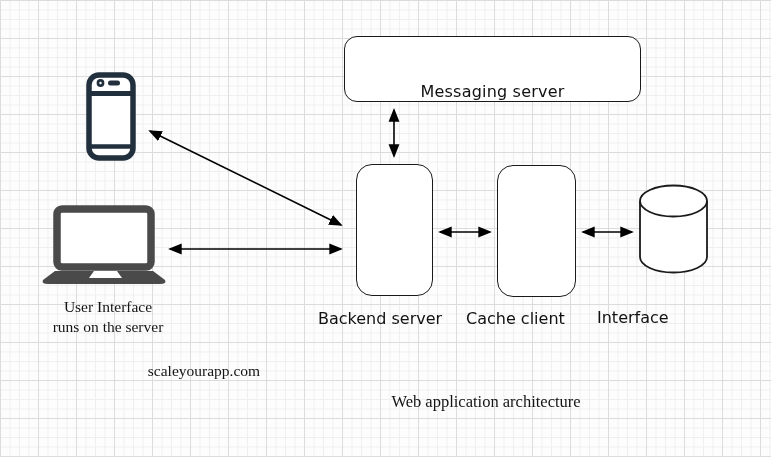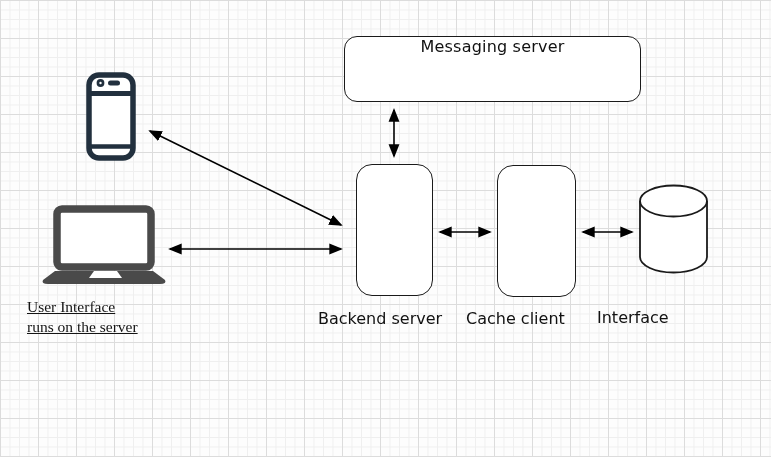--- a/index.html
+++ b/index.html
@@ -19,21 +19,21 @@
   }
   svg.layer{position:absolute;left:0;top:0;width:771px;height:457px;}
   .node{
     position:absolute;
     background:#fff;
     border:1.6px solid #1a1a1a;
     box-sizing:border-box;
   }
   .node.msg{
     left:344px;top:36px;width:297px;height:66px;border-radius:13px;
-    display:flex;align-items:flex-start;justify-content:center;
+    display:flex;align-items:flex-end;justify-content:center;
   }
   .node.backend{left:356px;top:164px;width:77px;height:132px;border-radius:16px;}
   .node.cache{left:497px;top:165px;width:79px;height:132px;border-radius:16px;}
   .node-label{
     font-size:16px;
     letter-spacing:0.2px;
     color:#111;
   }
   .under-label{
     position:absolute;
@@ -42,21 +42,21 @@
     font-size:16px;
     color:#111;
   }
   .hand{
     font-family:cursive;
     font-size:15.5px;
     color:#141414;
   }
   .caption{
     position:absolute;left:27px;top:297px;width:162px;
-    line-height:19.5px;text-decoration:underline;
+    text-align:center;line-height:19.5px;
   }
   .watermark{
     position:absolute;left:114px;top:362px;width:180px;
     text-align:center;
   }
   .title{
     position:absolute;left:355px;top:392px;width:262px;
     text-align:center;font-size:16.5px;
   }
 </style>
@@ -111,15 +111,17 @@
 
   <div class="under-label" style="left:318px;top:309px;">Backend server</div>
   <div class="under-label" style="left:466px;top:309px;">Cache client</div>
   <div class="under-label" style="left:597px;top:308px;">Interface</div>
 
   <div class="caption hand">
     <div>User Interface</div>
     <div>runs on the server</div>
   </div>
 
+  <div class="watermark hand">scaleyourapp.com</div>
 
+  <div class="title hand">Web application architecture</div>
 
 </div>
 
 </body></html>

